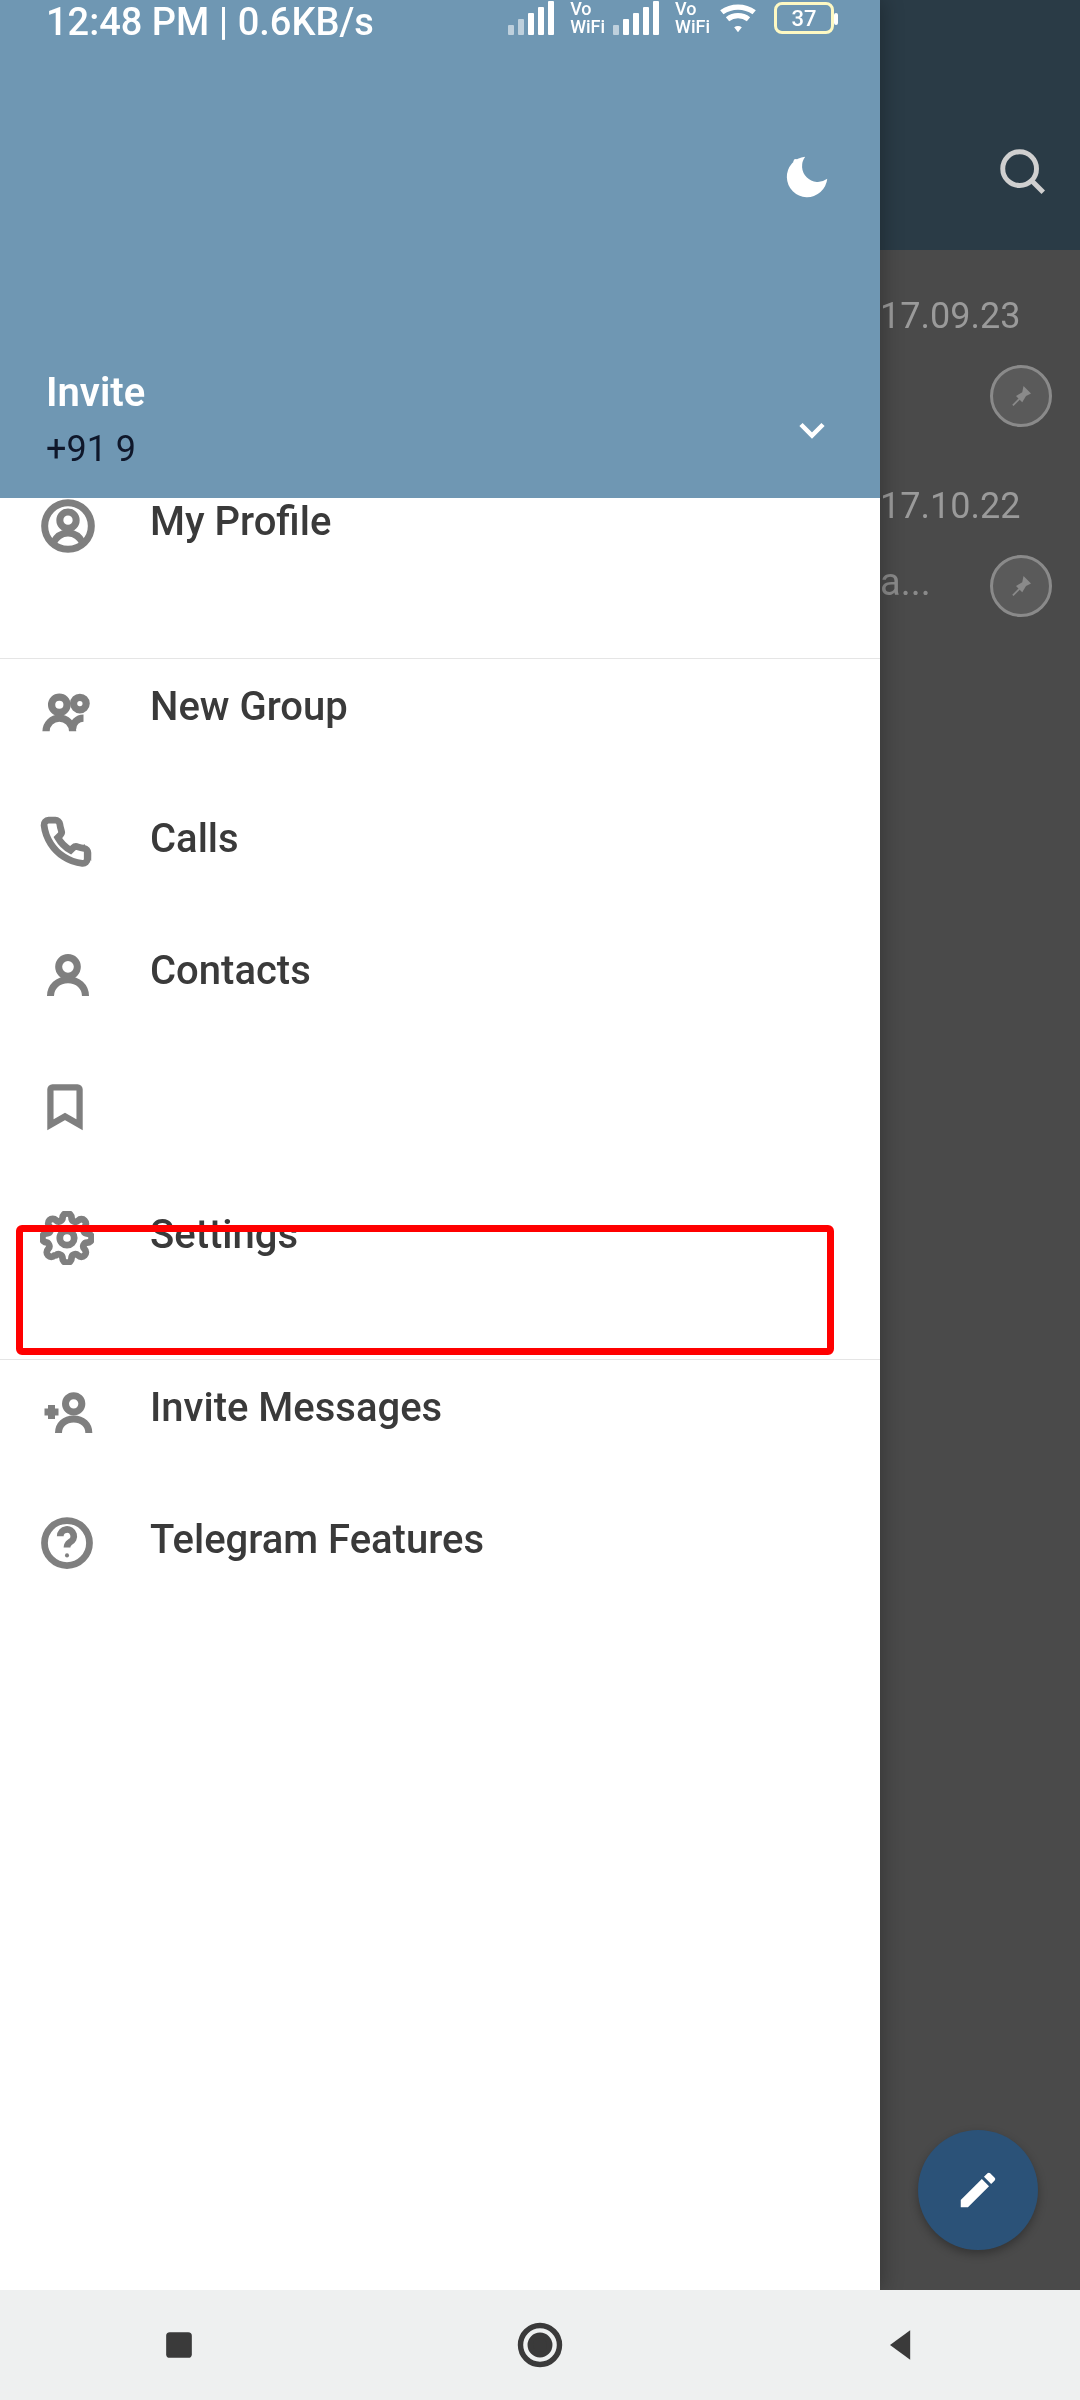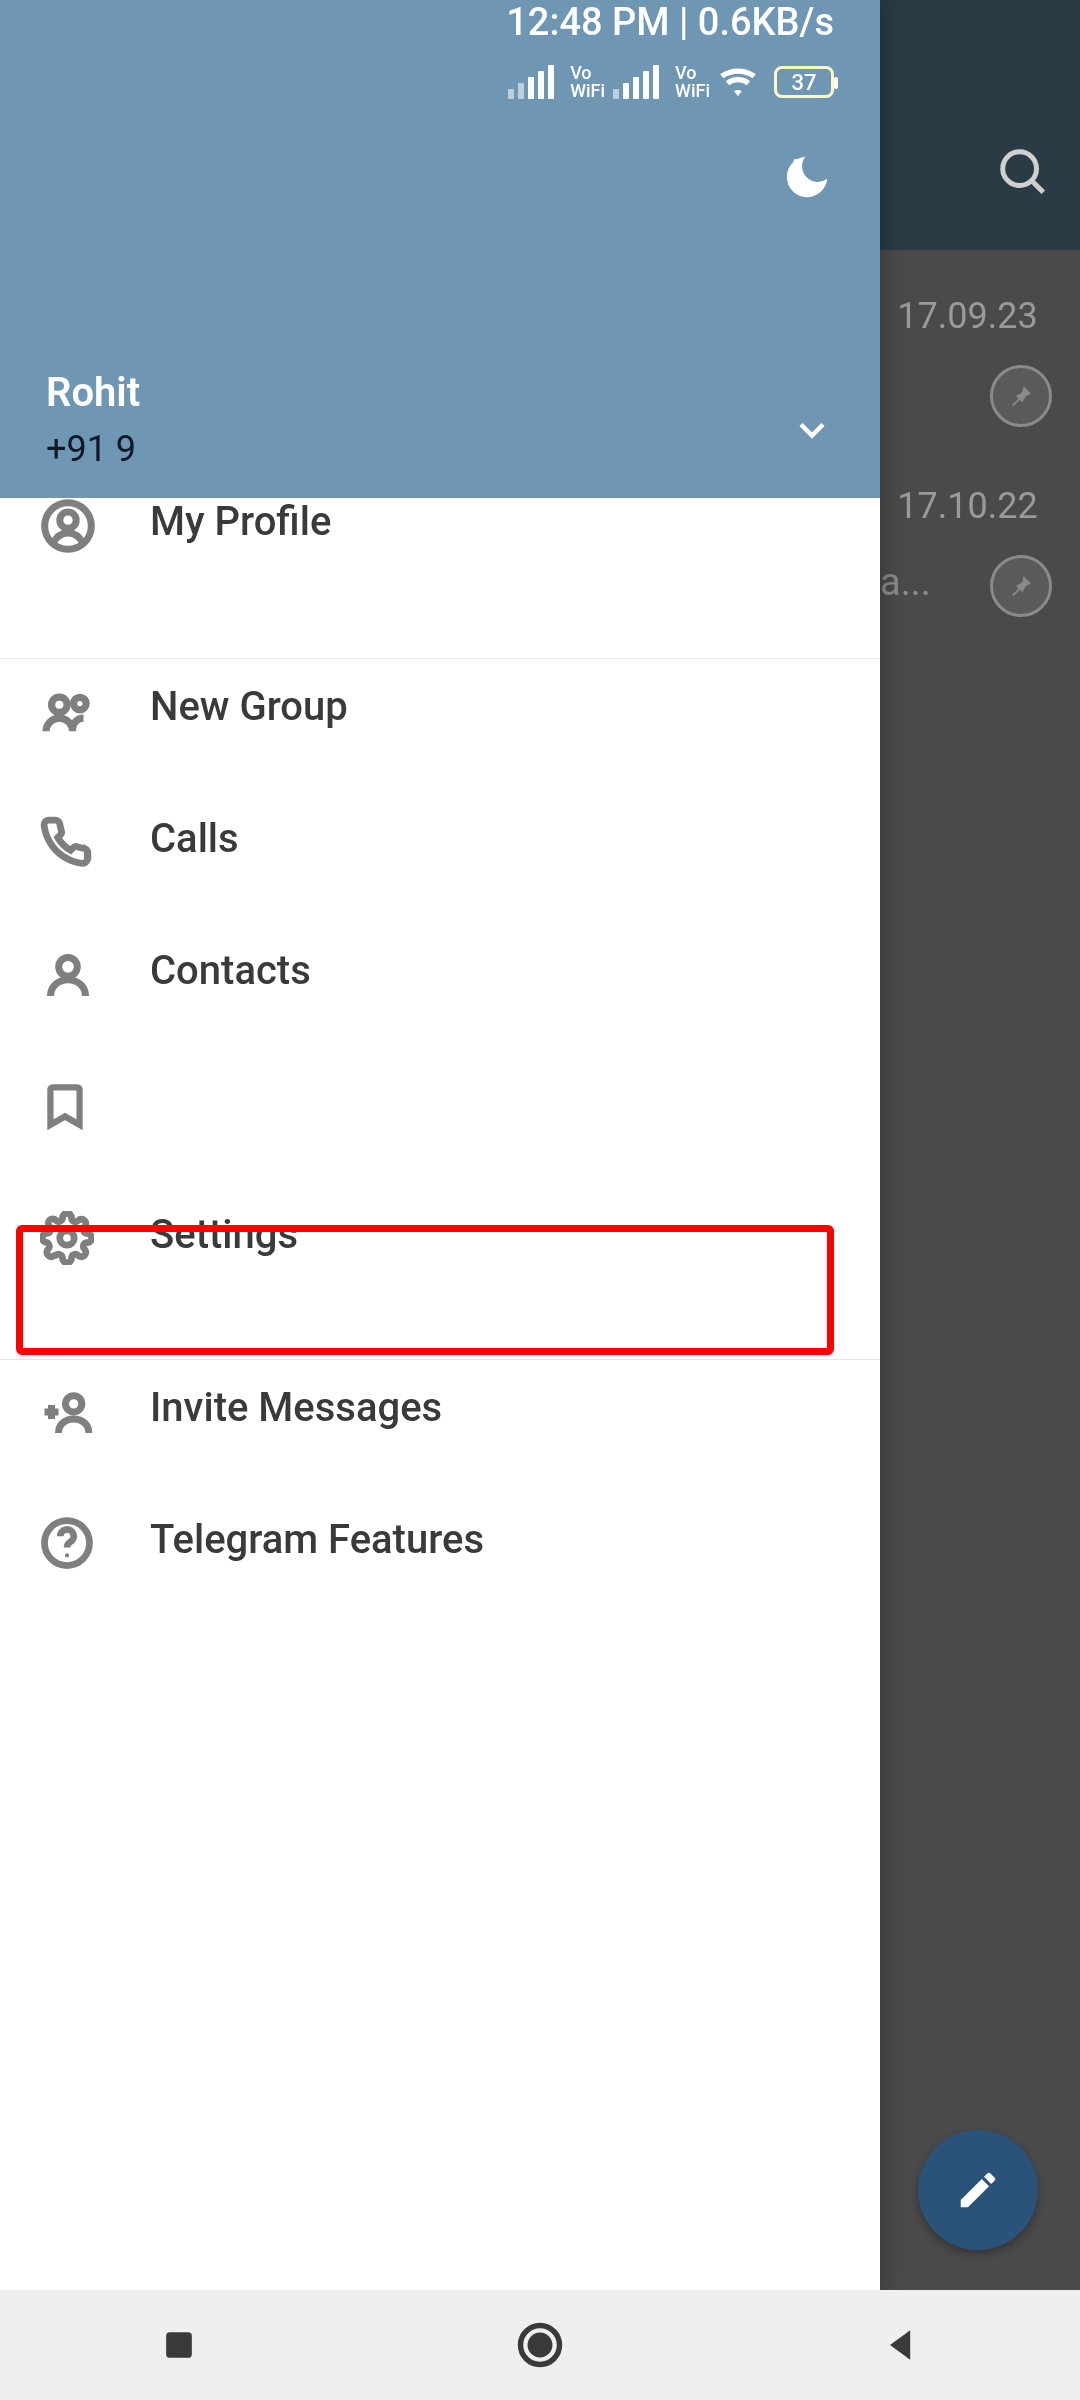--- a/index.html
+++ b/index.html
@@ -30,21 +30,21 @@
     left: 880px;
     top: 250px;
     width: 200px;
     height: 2040px;
     background: #4a4a4a;
     padding-top: 30px;
   }
   .chat-item {
     height: 190px;
     padding: 15px 25px 10px 0;
-    text-align: center;
+    text-align: left;
     color: #9a9a9a;
     font-size: 36px;
     position: relative;
   }
   .pin-circle {
     width: 62px;
     height: 62px;
     border: 3px solid #8a8a8a;
     border-radius: 50%;
     position: absolute;
@@ -85,26 +85,25 @@
   .drawer-header {
     height: 498px;
     background: #6f97b3;
     color: #fff;
     position: relative;
     padding: 0 46px;
   }
   .statusbar {
     height: 100px;
     display: flex;
-    align-items: flex-end;
+    align-items: flex-start;
     justify-content: space-between;
     font-size: 38px;
     font-weight: 500;
     color: #fff;
-    flex-direction: column;
   }
   .status-right {
     display: flex;
     align-items: center;
     gap: 8px;
   }
   .sig-group {
     display: flex;
     align-items: flex-end;
     gap: 4px;
@@ -294,21 +293,21 @@
         </div>
       </div>
     </div>
     <div class="moon-wrap">
       <svg width="54" height="54" viewBox="0 0 24 24" fill="#fff">
           <path d="M21 12.8A9 9 0 1 1 11.2 3a7 7 0 0 0 9.8 9.8z"></path>
           <circle cx="7" cy="5" r="1"></circle>
           <circle cx="5" cy="8" r="0.7"></circle>
         </svg>
     </div>
-    <div class="user-name">Rohit</div>
+    <div class="user-name">Invite</div>
     <div class="user-phone">+91 9</div>
     <div class="chev-wrap">
       <svg width="44" height="44" viewBox="0 0 24 24" fill="none" stroke="#fff" stroke-width="2.5">
           <polyline points="6 9 12 15 18 9"></polyline>
         </svg>
     </div>
   </div>
 
   <div class="menu">
     <div class="menu-item" style="height:150px">

